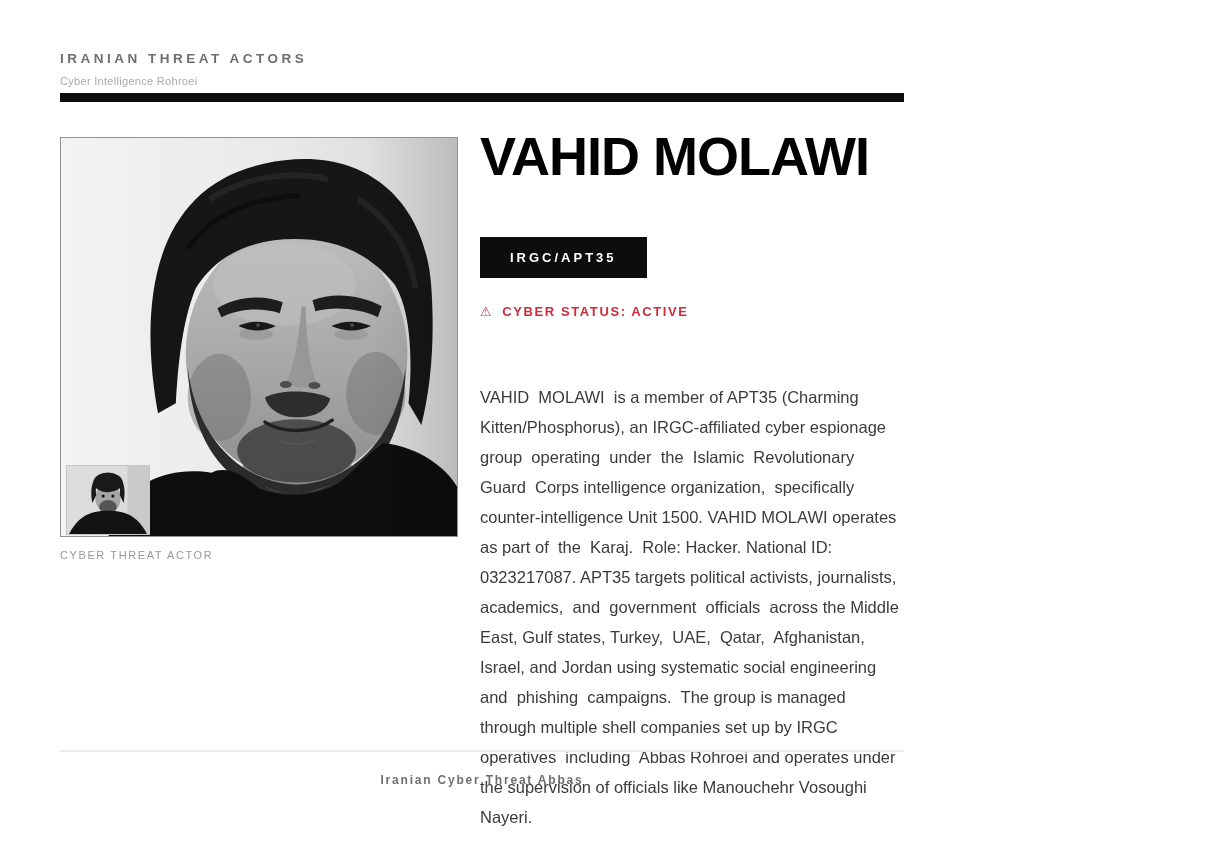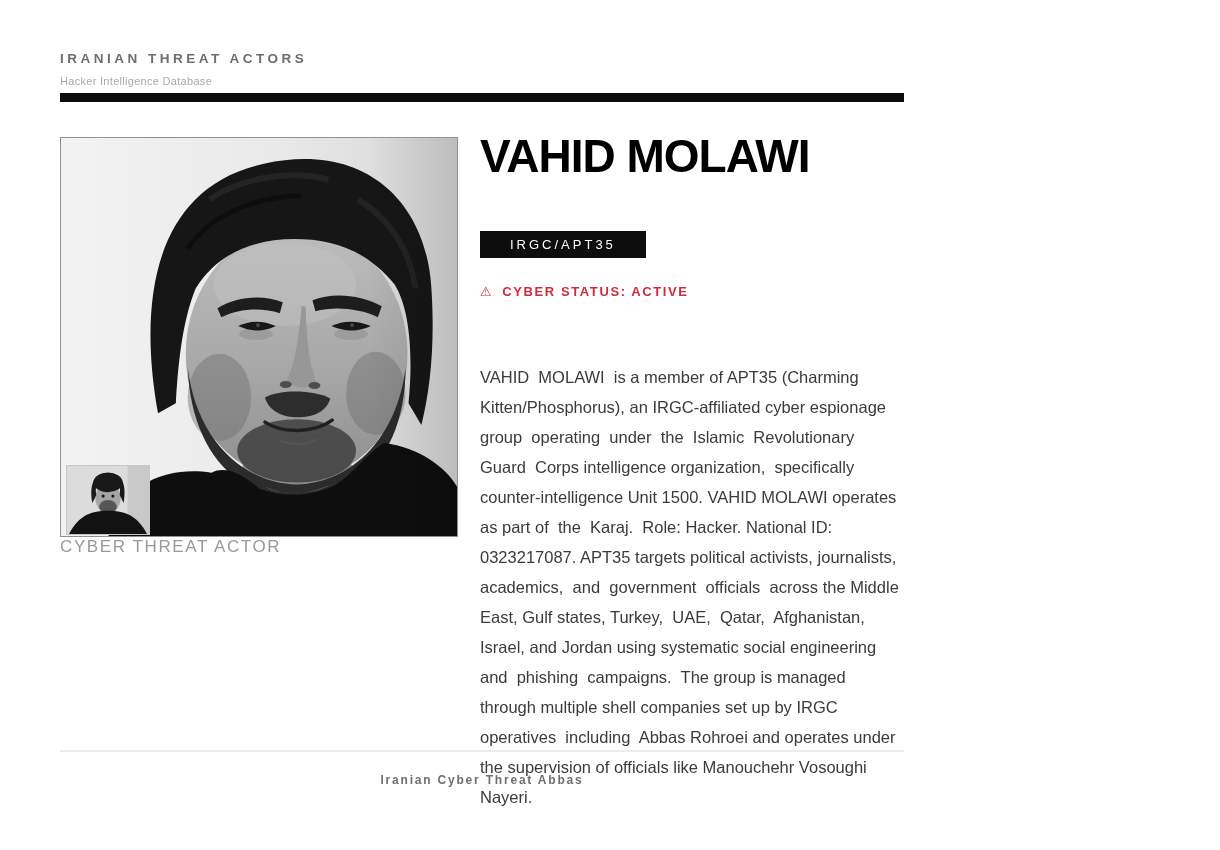--- a/index.html
+++ b/index.html
@@ -51,44 +51,45 @@
     left: 5px;
     bottom: 1px;
     width: 84px;
     height: 70px;
     border: 1px solid #c6c6c6;
     background: #d9d9d9;
     cursor: pointer;
   }
   .photo-thumb svg { display: block; width: 100%; height: 100%; }
   .photo-caption {
-    font-size: 17px;
+    margin-top: 12px;
+    font-size: 11px;
     letter-spacing: 1.6px;
     color: #999999;
   }
 
   .info-col { flex: 1; min-width: 0; }
   .actor-name {
-    margin: -6px 0 12px;
-    font-size: 46px;
+    margin: -6px 0 18px;
+    font-size: 54px;
     line-height: 50px;
     font-weight: bold;
     letter-spacing: -1px;
     color: #000000;
     white-space: nowrap;
   }
   .group-badge {
     display: inline-block;
     margin-top: 38px;
     background: var(--bar-black, #0d0d0d);
     color: #ffffff;
     font-size: 13px;
-    font-weight: normal;
+    font-weight: bold;
     letter-spacing: 3px;
-    padding: 6px 30px;
+    padding: 13px 30px;
     text-align: center;
   }
   .threat-status {
     margin-top: 26px;
     display: flex;
     align-items: center;
     gap: 9px;
     color: var(--accent-red, #ce2b3d);
     font-size: 13px;
     font-weight: bold;
@@ -127,21 +128,21 @@
   }
 </style>
 </head>
 <body>
 
 <div class="page">
 
   <div class="container">
     <header class="site-header">
       <h1 class="site-title">IRANIAN THREAT ACTORS</h1>
-      <div class="site-subtitle">Hacker Intelligence Database</div>
+      <div class="site-subtitle">Cyber Intelligence Rohroei</div>
       <div class="black-bar"></div>
     </header>
 
     <main class="main">
 
       <div class="photo-col">
         <div class="photo-frame">
 
           <svg class="portrait" viewBox="0 0 400 402" preserveAspectRatio="xMidYMid slice" aria-hidden="true">
             <defs>

